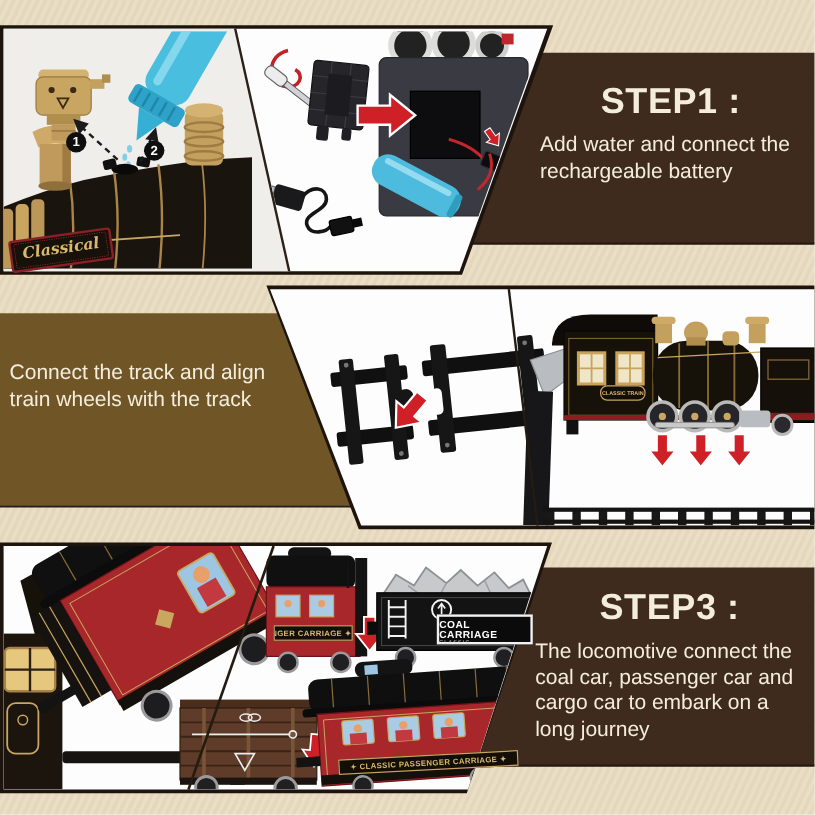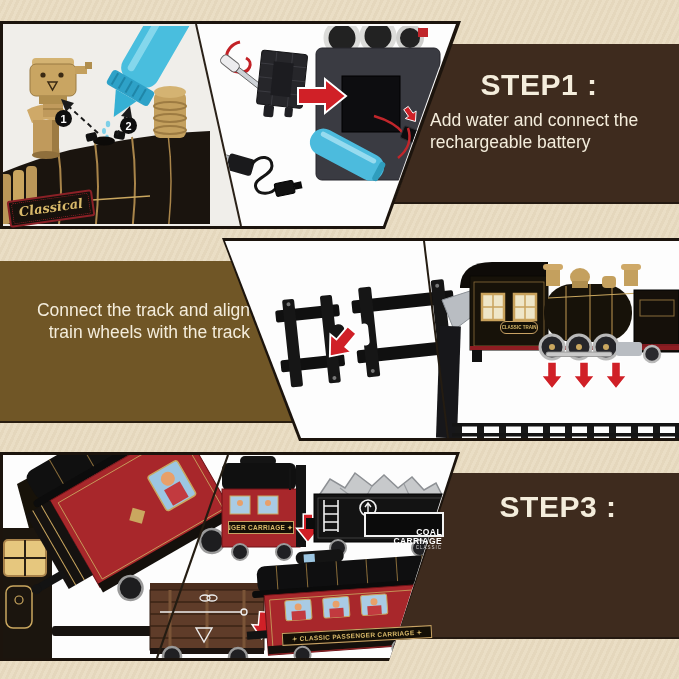--- a/index.html
+++ b/index.html
@@ -8,33 +8,33 @@
   .stage{position:relative;width:679px;height:679px;background:#e9dcc2;overflow:hidden}
   .stage::before{content:"";position:absolute;inset:0;
     background:repeating-linear-gradient(115deg,rgba(255,255,255,.05) 0 3px,rgba(120,95,60,.04) 3px 6px);
     pointer-events:none}
   svg{position:absolute;left:0;top:0}
   .abs{position:absolute}
   .step{color:#f4eddc}
   .step h2{margin:0;font-size:30px;font-weight:800;text-align:center;letter-spacing:.5px;
     font-family:"Liberation Sans",sans-serif}
   .step p{margin:8px 0 0;font-size:17.5px;font-weight:400;line-height:1.24}
-  #step2-block p{text-align:right}
+  #step2-block p{text-align:left}
   .badge{width:17px;height:17px;border-radius:50%;background:#0e0e0e;color:#fff;
     font-size:11px;font-weight:700;display:flex;align-items:center;justify-content:center}
   .plaque-classical{width:86px;height:27px;background:#17110c;border:2px solid #8a2026;
     border-radius:3px;transform:rotate(-8deg);display:flex;align-items:center;justify-content:center;
     color:#d8b96a;font-family:"DejaVu Serif",serif;font-style:italic;font-size:13px;font-weight:700}
   .plaque-classical span{border:1px dotted #8a2026;padding:0 6px;border-radius:2px;line-height:1.4}
   .small-gold-label{background:#140f06;color:#d9b96a;border:1px solid #c8a264;
     display:flex;align-items:center;font-weight:700;overflow:hidden;white-space:nowrap}
   .loco-plaque{width:38px;height:13px;font-size:4.5px;justify-content:center;border-radius:6px}
   .pass-label{height:13px;font-size:6.5px;letter-spacing:.3px}
   .coal-label{width:80px;height:25px;background:#0b0b0b;border:2px solid #f2f2f2;color:#fff;
-    text-align:right;line-height:1.05;padding-top:14px}
+    text-align:left;line-height:1.05;padding-top:2px}
   .coal-label .t{font-size:8.5px;font-weight:700;letter-spacing:.4px}
   .coal-label .s{font-size:4.5px;color:#d8d8d8;letter-spacing:1px}
 </style>
 </head>
 <body>
 
 <div class="stage">
 
 <svg width="679" height="679" viewBox="0 0 679 679">
   <defs>
@@ -422,31 +422,32 @@
       </g>
       <rect x="266" y="646" width="178" height="8" fill="#14100c"></rect>
       <circle cx="300" cy="657" r="8" fill="#202023" stroke="#9a9a9a" stroke-width="2"></circle>
       <circle cx="398" cy="657" r="8" fill="#202023" stroke="#9a9a9a" stroke-width="2"></circle>
       <rect x="246" y="630" width="20" height="8" fill="#131313"></rect>
     </g>
   </g>
   <line x1="228" y1="455" x2="157" y2="658" stroke="#241c12" stroke-width="2.2"></line>
 </svg>
 
-<div class="abs step" id="step1-block" style="left:426px;top:68px;width:226px">
+<div class="abs step" id="step1-block" style="left:446px;top:68px;width:226px">
   <h2>STEP1 :</h2>
   <p style="margin-left:4px">Add water and connect the rechargeable battery</p>
 </div>
 
 <div class="abs step" id="step2-block" style="left:8px;top:292px;width:242px">
   <p>Connect the track and align train wheels with the track</p>
 </div>
 
 <div class="abs step" id="step3-block" style="left:442px;top:490px;width:232px">
   <h2>STEP3 :</h2>
+  <p style="margin-left:4px">The locomotive connect the coal car, passenger car and cargo car to embark on a long journey</p>
 </div>
 
 <div class="abs badge" style="left:55px;top:110px">1</div>
 <div class="abs badge" style="left:120px;top:117px">2</div>
 
 <div class="abs plaque-classical" style="left:8px;top:195px">
   <span>Classical</span>
 </div>
 
 <div class="abs small-gold-label loco-plaque" style="left:500px;top:321px">CLASSIC TRAIN</div>

